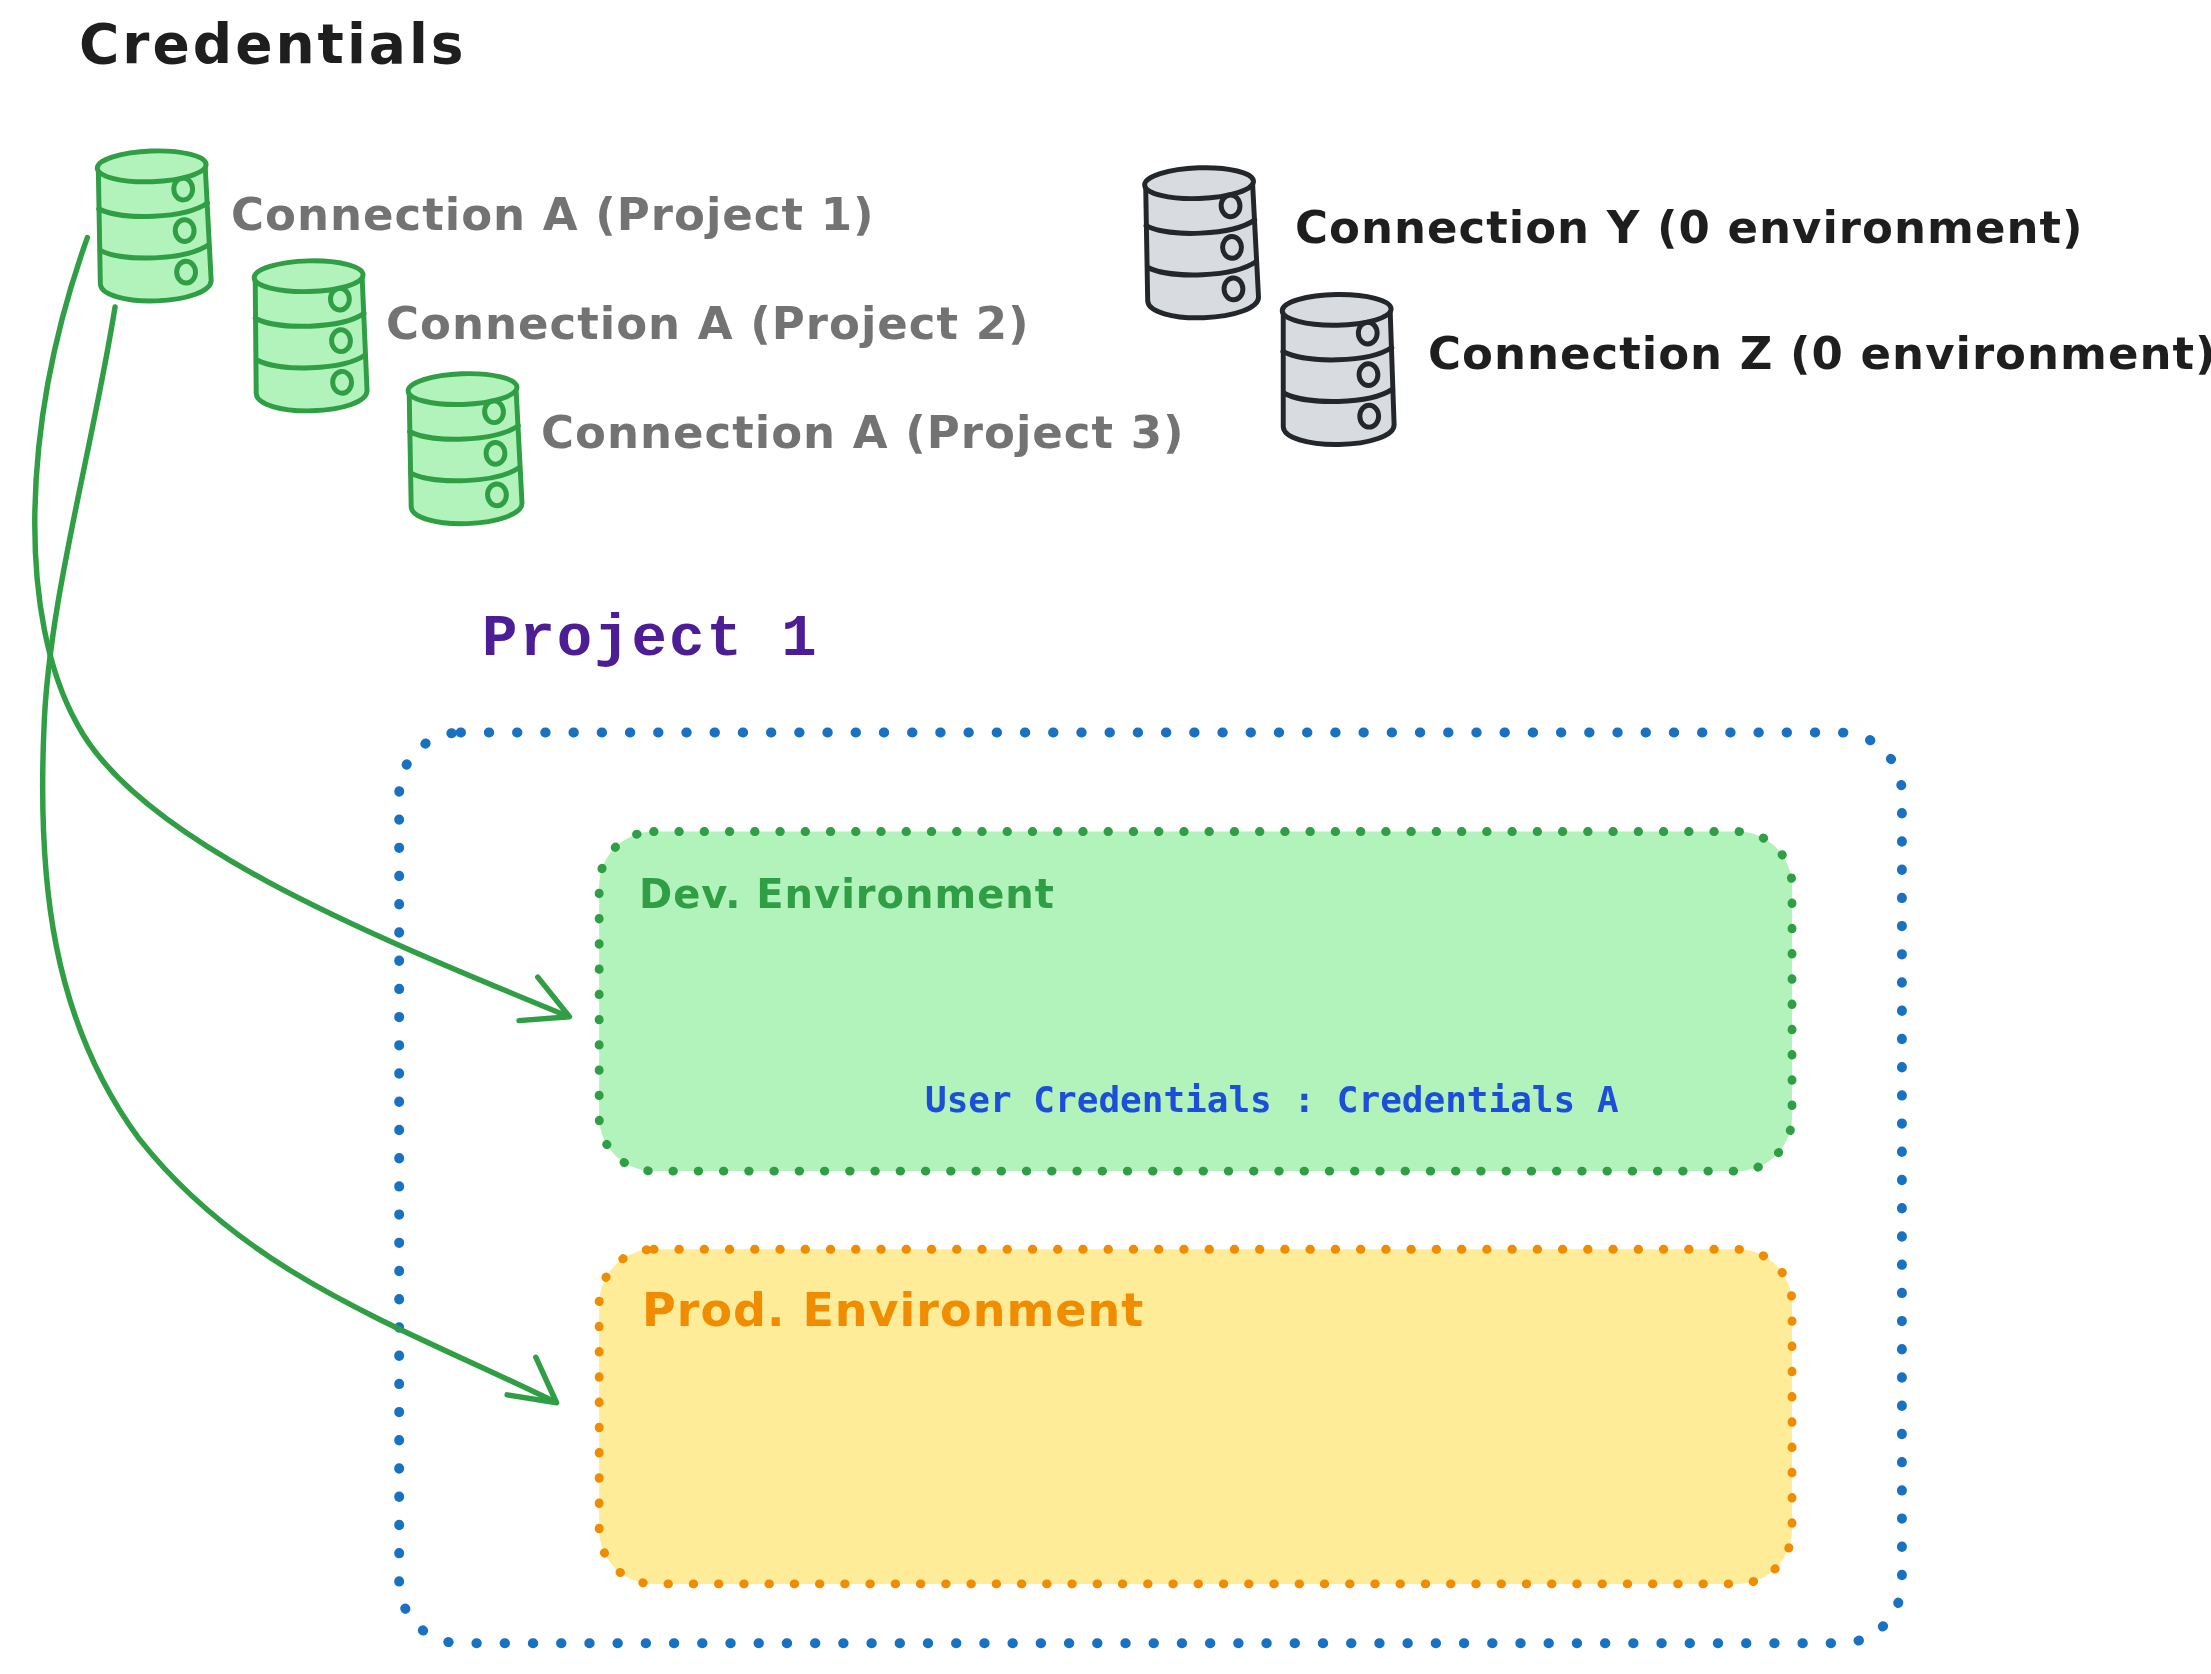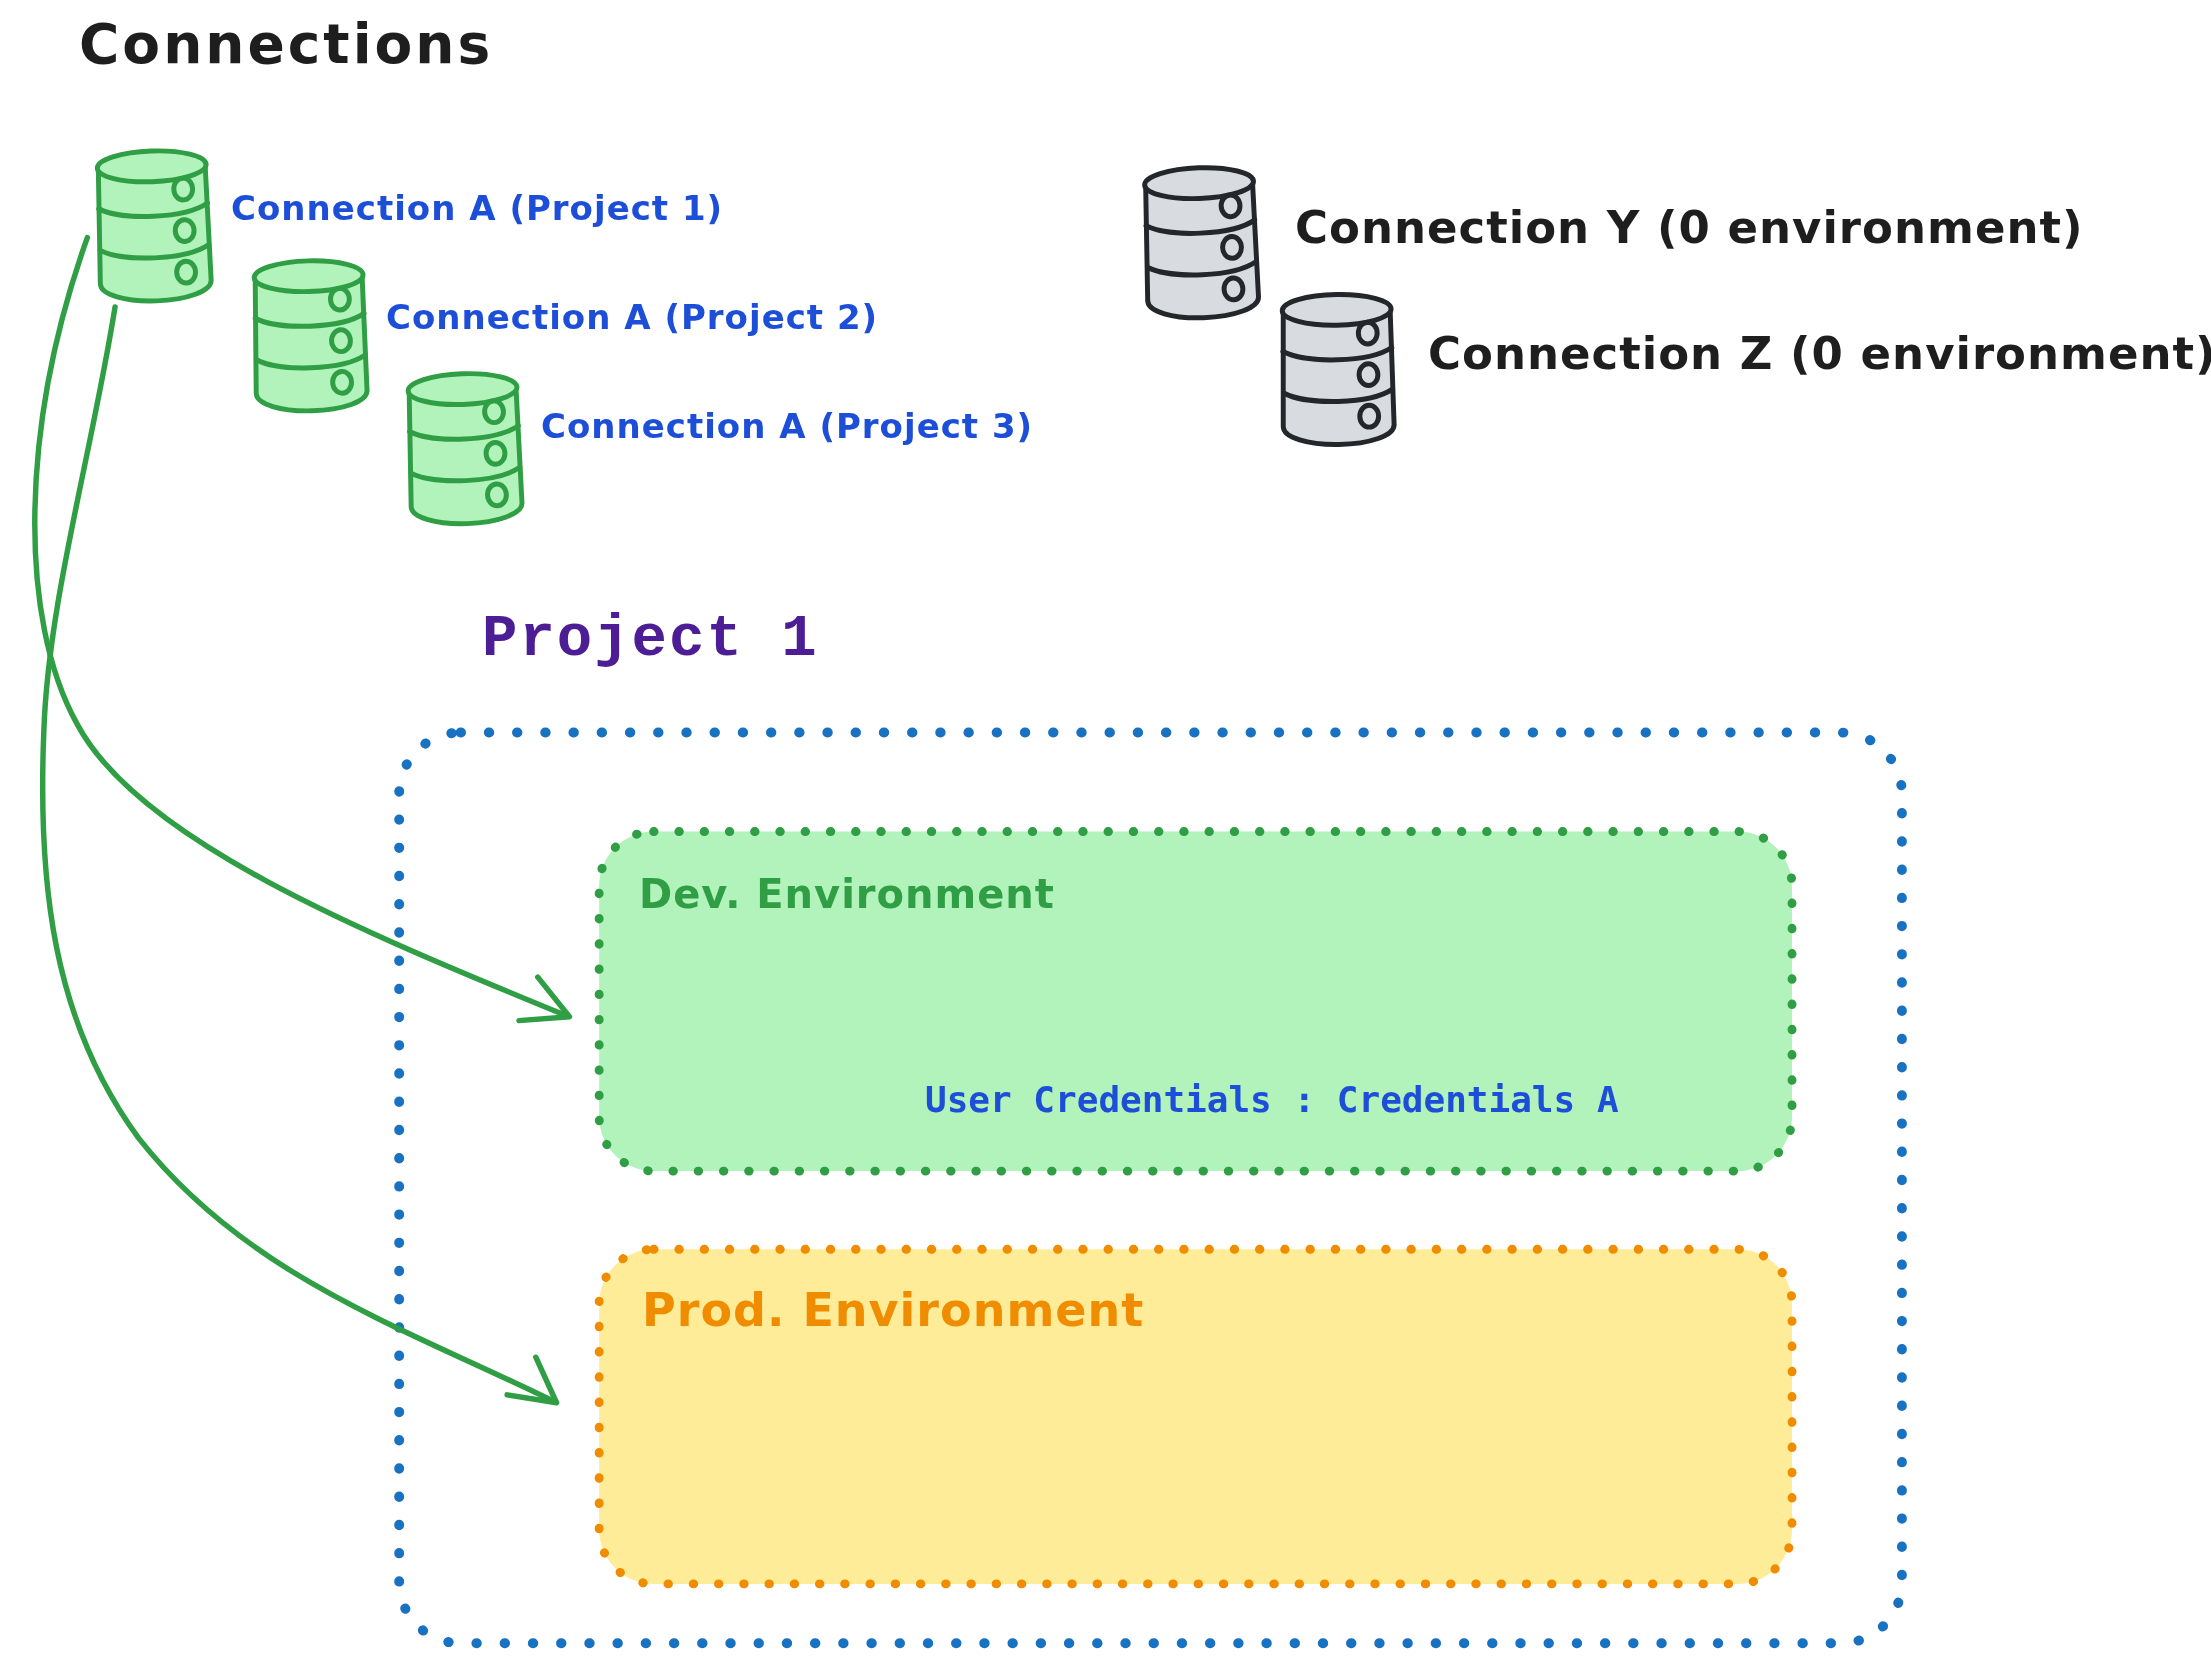--- a/index.html
+++ b/index.html
@@ -7,21 +7,21 @@
     position:relative;
     width:2212px;height:1674px;
     background:#ffffff;
     overflow:hidden;
     font-family:"DejaVu Sans","Liberation Sans",sans-serif;
   }
   svg.layer{position:absolute;left:0;top:0;width:2212px;height:1674px;}
   .txt{position:absolute;white-space:nowrap;}
   .hand{font-weight:700;letter-spacing:1px;}
   .t-title{left:79px;top:12px;font-size:55px;color:#1e1e1e;letter-spacing:3px;}
-  .t-green{color:#1d4ed8;font-size:34px;}
+  .t-green{color:#737373;font-size:45px;}
   .t-black{color:#1e1e1e;font-size:45px;margin-left:20px;}
   .t-l1{left:231px;top:188px;}
   .t-l2{left:386px;top:297px;}
   .t-l3{left:541px;top:406px;}
   .t-ly{left:1275px;top:201px;}
   .t-lz{left:1408px;top:327px;}
   .t-project{left:482px;top:606px;font-size:59px;color:#4c1d95;letter-spacing:2px;font-family:Liberation Mono, monospace;}
   .t-dev-title{left:639px;top:871px;font-size:40px;color:#2f9e44;}
   .t-prod-title{left:642px;top:1283px;font-size:46px;color:#f08c00;}
   .mono{
@@ -76,21 +76,21 @@
     </g>
 
     <g style="color:#23272b;--dbfill:#d8dce1" transform="translate(1153,164) rotate(-2 60 78)">
       <use href="#db-cylinder"></use>
     </g>
     <g style="color:#23272b;--dbfill:#d8dce1" transform="translate(1291,292) rotate(-1 60 78)">
       <use href="#db-cylinder"></use>
     </g>
   </svg>
 
-  <div class="txt hand t-title">Connections</div>
+  <div class="txt hand t-title">Credentials</div>
 
   <div class="txt hand t-green t-l1">Connection A (Project 1)</div>
   <div class="txt hand t-green t-l2">Connection A (Project 2)</div>
   <div class="txt hand t-green t-l3">Connection A (Project 3)</div>
 
   <div class="txt hand t-black t-ly">Connection Y (0 environment)</div>
   <div class="txt hand t-black t-lz">Connection Z (0 environment)</div>
 
   <div class="txt hand t-project">Project 1</div>
 

